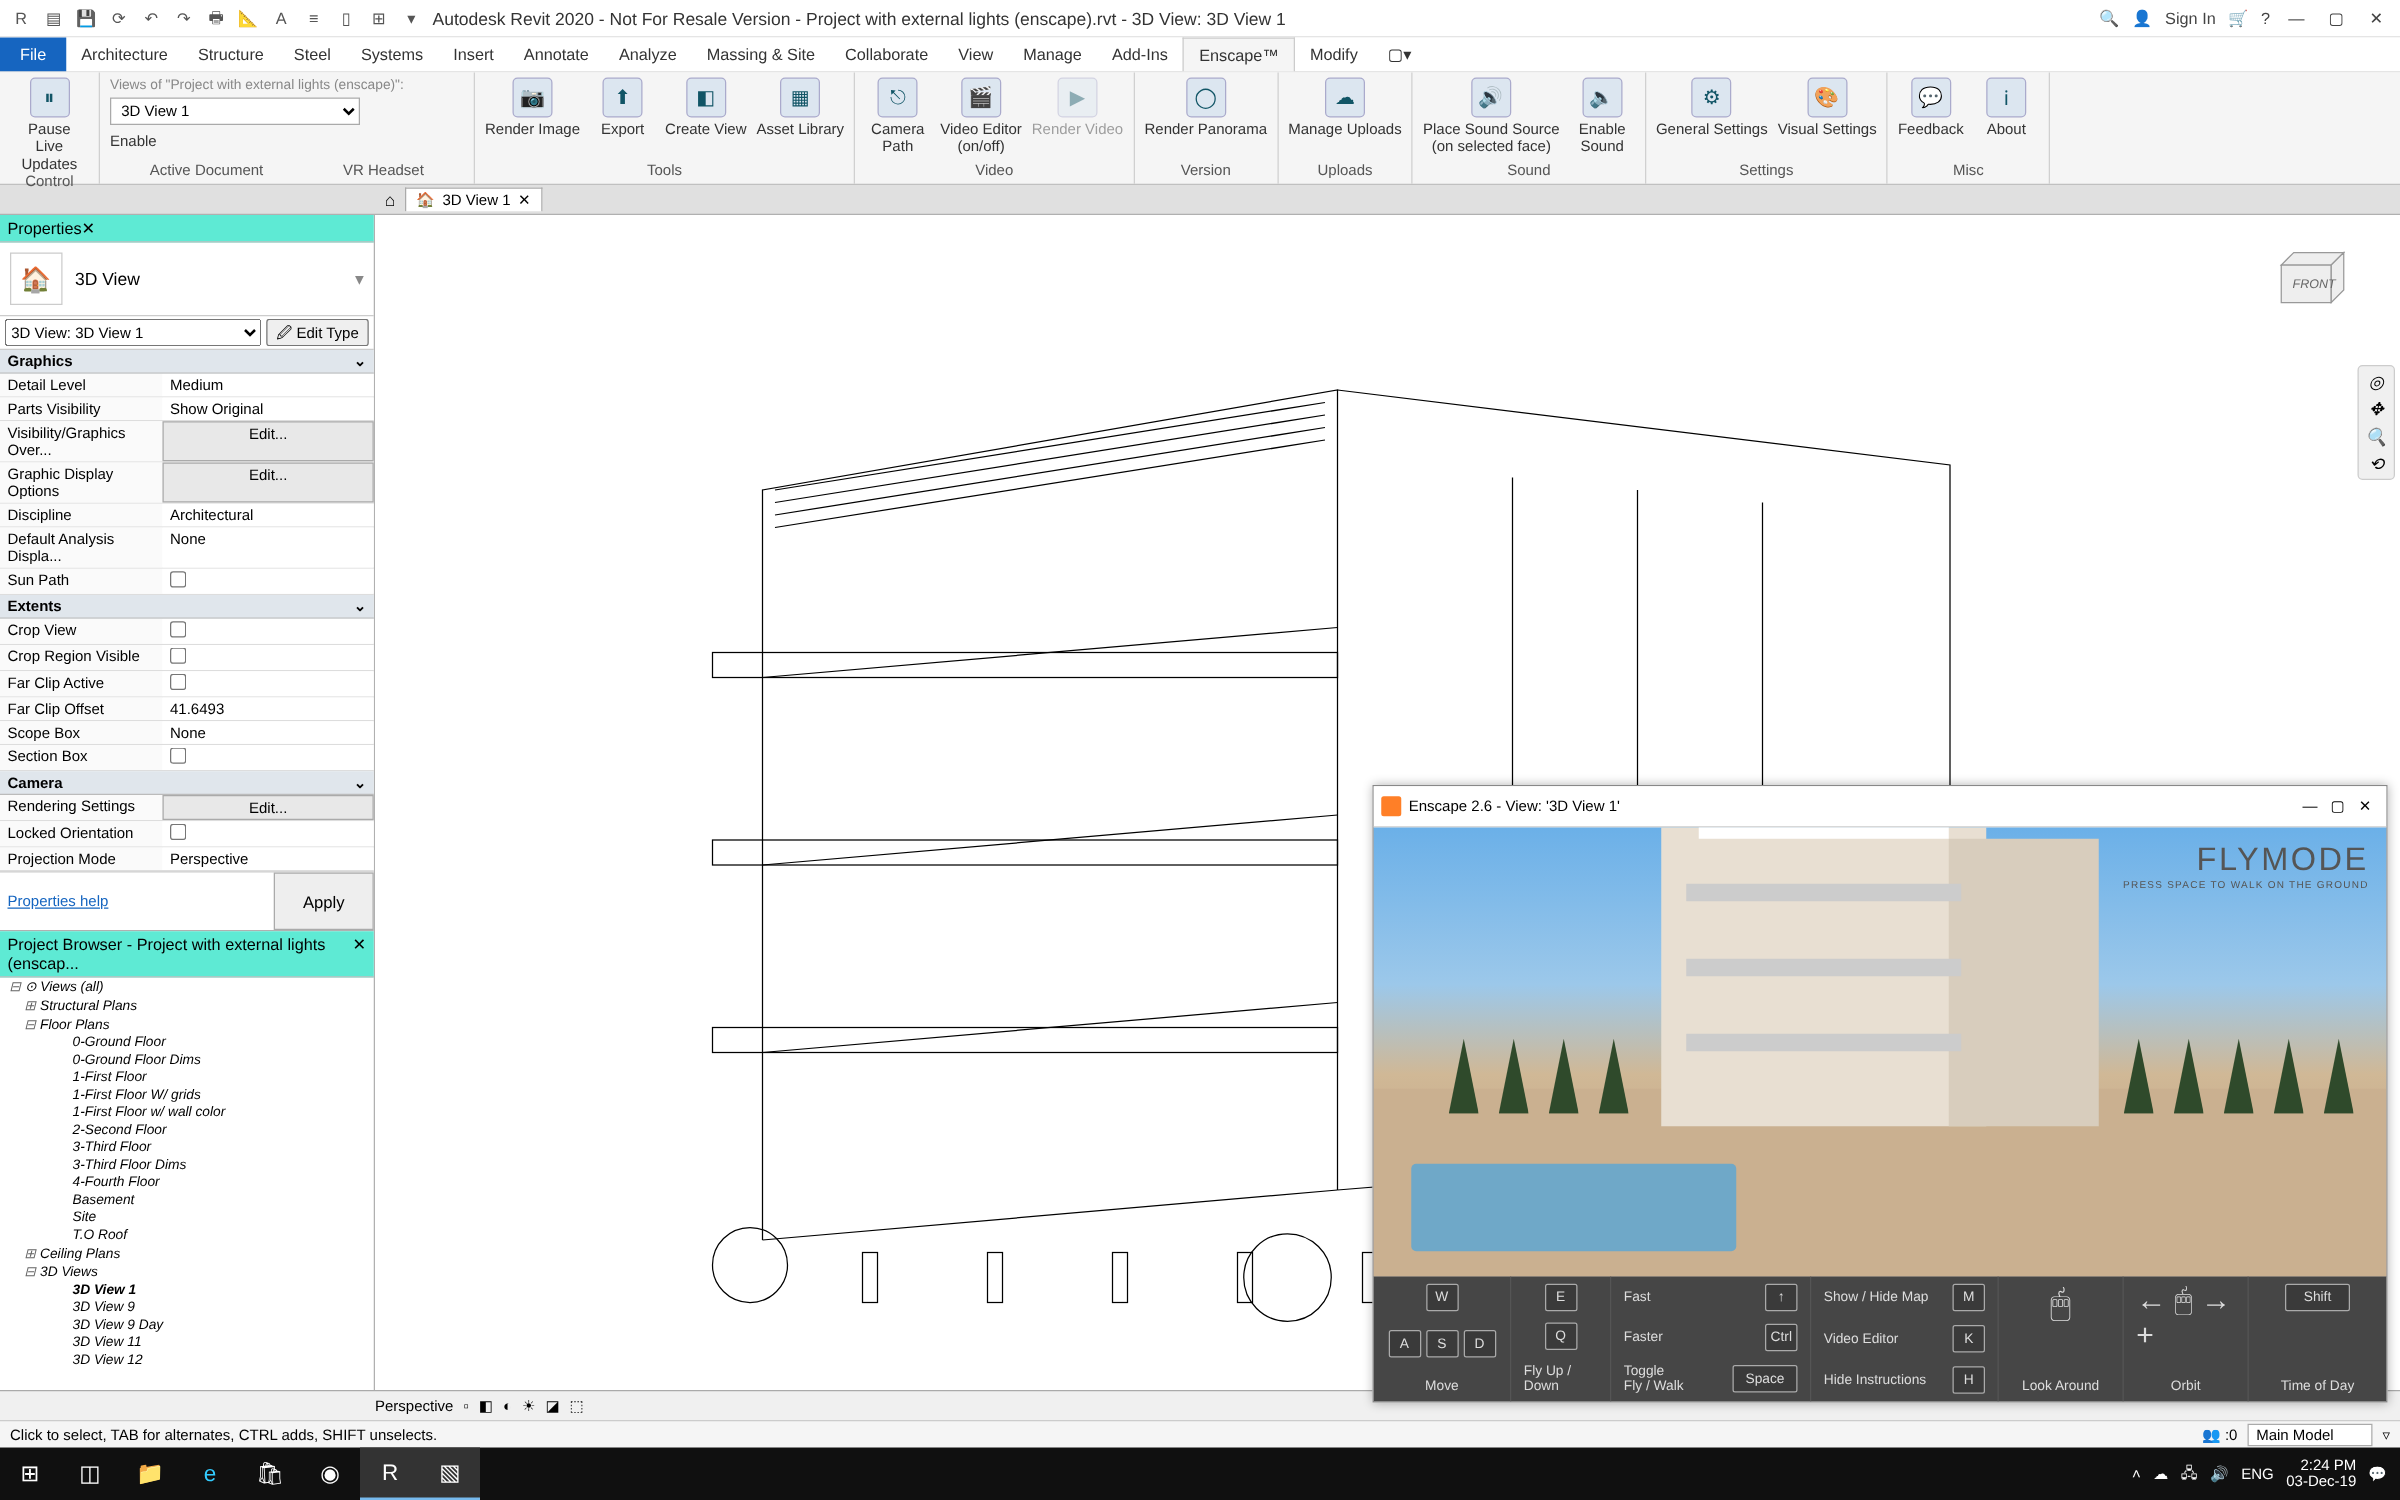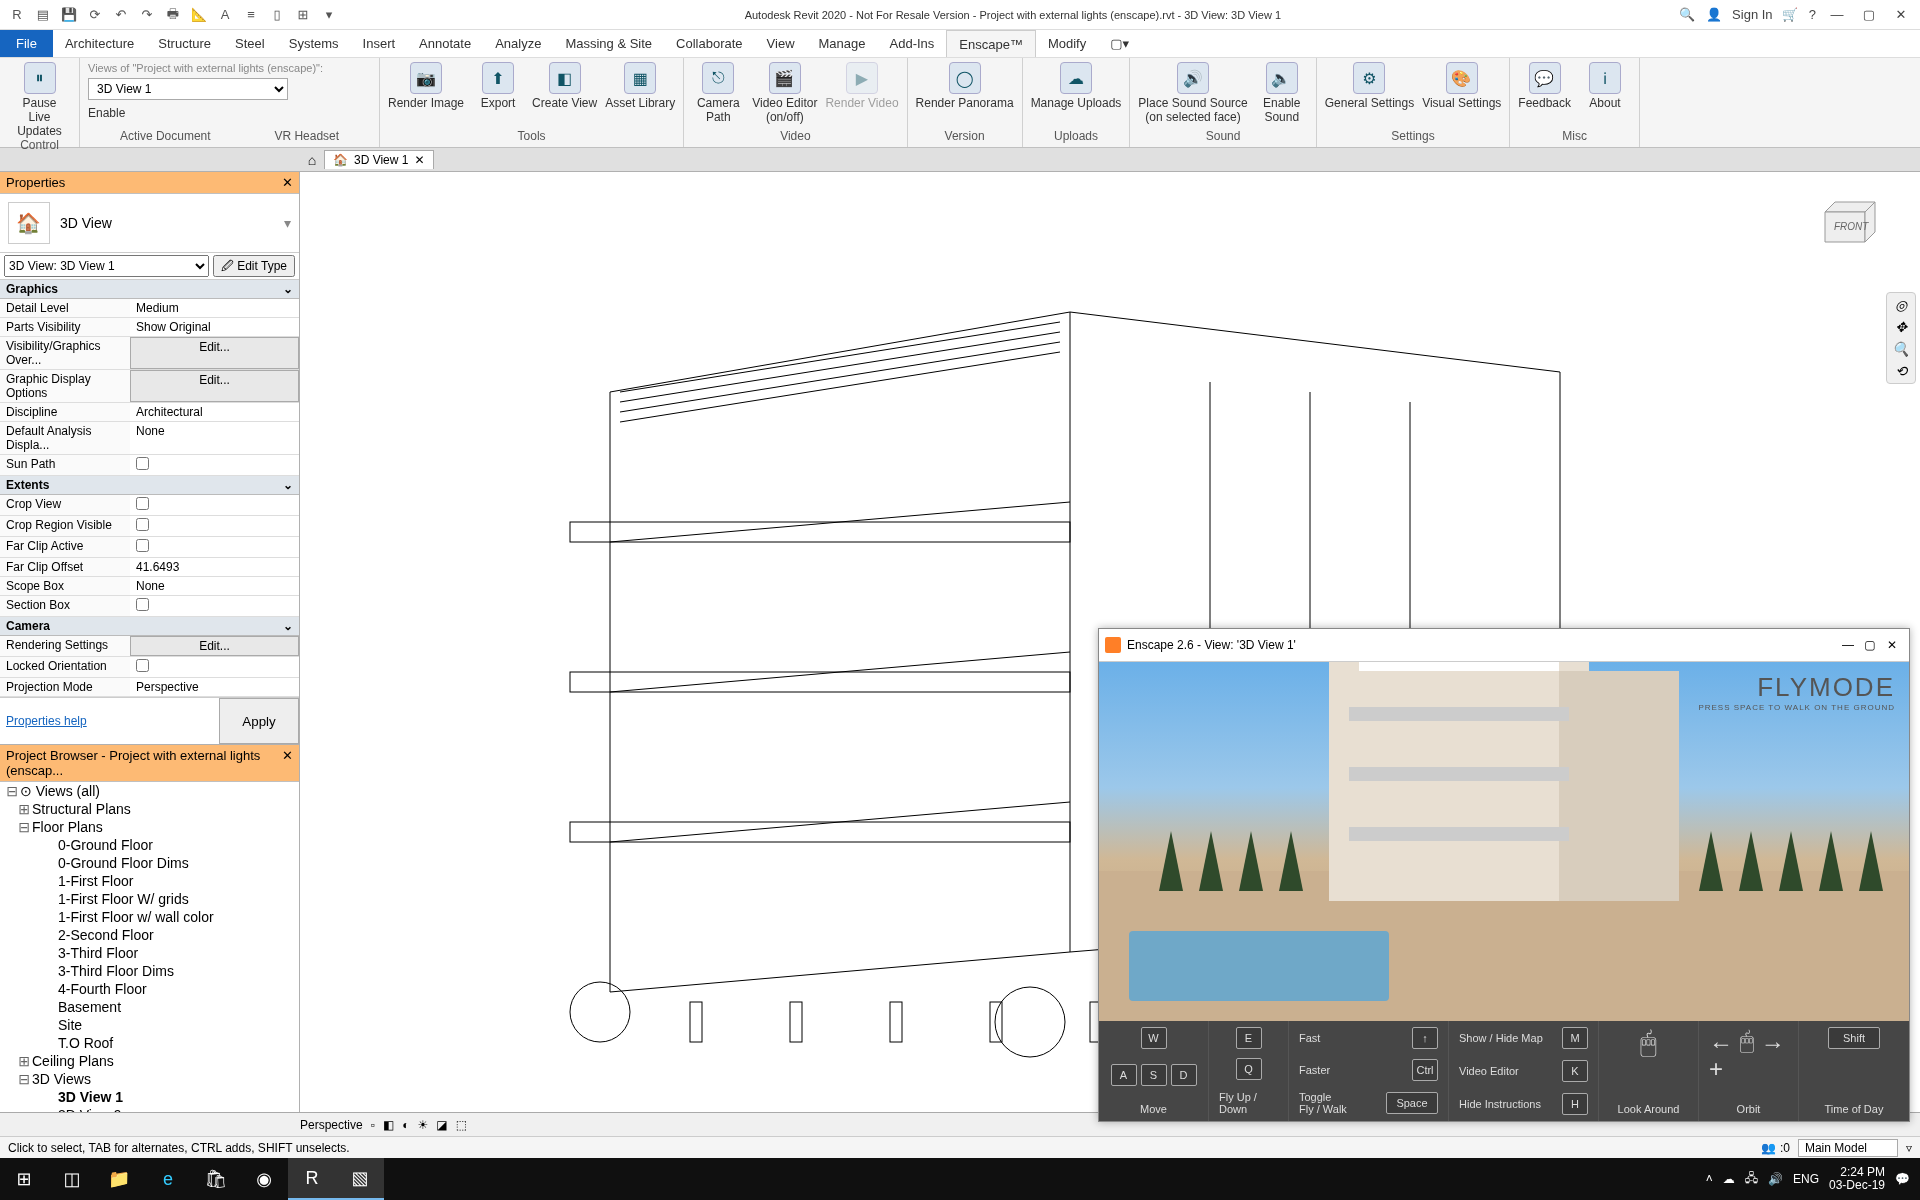--- a/index.html
+++ b/index.html
@@ -2,21 +2,21 @@
 <html><head>
 <meta charset="utf-8">
 <style>
 * { margin: 0; padding: 0; box-sizing: border-box; font-family: "Segoe UI", Arial, sans-serif; }
 html, body { width: 1920px; height: 1200px; overflow: hidden; background: #fff; font-size: 14px; }
 
 
 .titlebar { height: 30px; background: #fff; display: flex; align-items: center; border-bottom: 1px solid #ddd; }
 .titlebar .qat { display: flex; gap: 4px; padding: 0 6px; }
 .titlebar .qat .qbtn { width: 22px; height: 22px; display: flex; align-items: center; justify-content: center; font-size: 13px; color: #555; }
-.titlebar .title { flex: 1; text-align: center; font-size: 11px; color: #333; }
+.titlebar .title { flex: 1; font-size: 14px; color: #333; }
 .titlebar .right { display: flex; align-items: center; gap: 10px; padding-right: 8px; font-size: 13px; color: #444; }
 .winbtn { width: 22px; text-align: center; }
 
 
 .menutabs { height: 28px; background: #fff; border-bottom: 1px solid #ddd; display: flex; align-items: stretch; }
 .menutabs .filetab { background: #1665c0; color: #fff; padding: 0 16px; display: flex; align-items: center; font-size: 13px; }
 .menutabs .tab { padding: 0 12px; display: flex; align-items: center; font-size: 13px; color: #333; }
 .menutabs .tab.active { background: #f5f5f5; border: 1px solid #ccc; border-bottom: none; }
 
 
@@ -31,38 +31,38 @@
 
 
 .doctab { height: 24px; background: #e0e0e0; border-bottom: 1px solid #b0b0b0; display: flex; align-items: center; padding-left: 300px; }
 .doctab .hometab { width: 24px; text-align: center; }
 .doctab .dtab { background: #fff; border: 1px solid #aaa; border-bottom: none; padding: 2px 8px; font-size: 12px; display: flex; align-items: center; gap: 6px; }
 
 
 .main { display: flex; height: calc(1200px - 30px - 28px - 90px - 24px - 24px - 22px - 42px); }
 .leftcol { width: 300px; display: flex; flex-direction: column; border-right: 1px solid #b0b0b0; }
 .proppanel { flex: 0 0 auto; border-bottom: 1px solid #b0b0b0; }
-.panelhdr { background: #fdba74; border-bottom: 1px solid #c0c0c0; padding: 3px 6px; font-size: 13px; display: flex; justify-content: space-between; }
+.panelhdr { background: #5eead4; border-bottom: 1px solid #c0c0c0; padding: 3px 6px; font-size: 13px; display: flex; }
 .propicon { display: flex; align-items: center; gap: 10px; padding: 8px; border-bottom: 1px solid #ccc; }
 .propicon .icobox { width: 42px; height: 42px; border: 1px solid #ccc; background:#fff; display:flex;align-items:center;justify-content:center;font-size:20px;}
 .proprow { display: flex; font-size: 12px; border-bottom: 1px solid #ddd; }
 .proprow .k { width: 130px; padding: 2px 6px; background: #fafafa; }
 .proprow .v { flex: 1; padding: 2px 6px; background: #fff; }
 .proprow .v.btn { text-align: center; background: #e8e8e8; border: 1px solid #aaa; }
 .propsection { background: #e0e6ec; font-size: 12px; padding: 2px 6px; border-bottom: 1px solid #bbb; font-weight: bold; display:flex; justify-content:space-between; }
 .edit-type-row { display:flex; align-items:center; padding:2px 4px; gap:4px; border-bottom:1px solid #ccc;}
 .edit-type-row select { flex:1; font-size:12px; height:22px; }
 .edit-type-row button { font-size:12px; height:22px; padding:0 6px; }
 .propfoot { display:flex; border-top:1px solid #ccc; font-size:12px;}
 .propfoot a { flex:1; padding:16px 6px; color:#1565c0; text-decoration:underline;}
 .propfoot button { width:80px; background:#eee; border:1px solid #aaa;}
 
 .browser { flex: 1; overflow: auto; }
 .browser ul { list-style: none; }
-.browser li { font-size: 14px; padding: 1px 0 1px 6px; white-space: nowrap; }
+.browser li { font-size: 11px; padding: 1px 0 1px 6px; white-space: nowrap; font-style: italic; }
 .browser li.l1 { padding-left: 18px; }
 .browser li.l3 { padding-left: 58px; }
 .browser li.bold { font-weight: bold; }
 .tree-toggle { display:inline-block; width:12px; text-align:center; color:#666; margin-right:2px;}
 
 
 .canvas { flex: 1; position: relative; background: #fff; font-style: italic; }
 .wire { position: absolute; inset: 10px; background: linear-gradient(#fff,#fff); }
 .wire svg { width:100%; height:100%; }
 .cube { position:absolute; top:20px; right:30px; width:80px; height:60px; }

